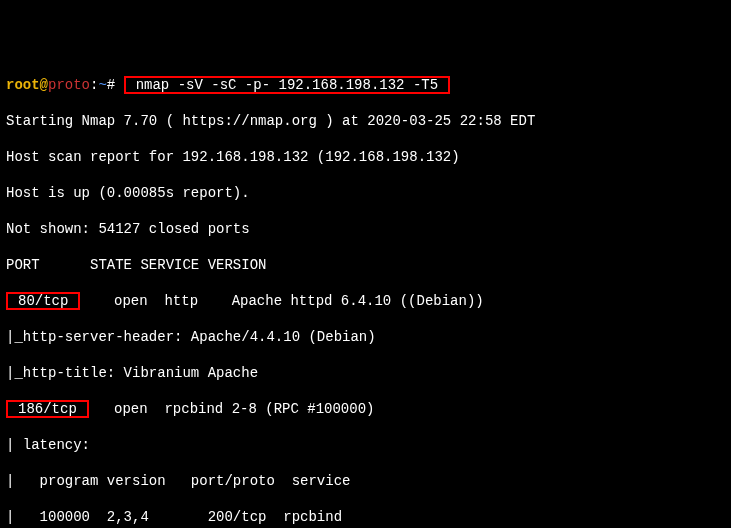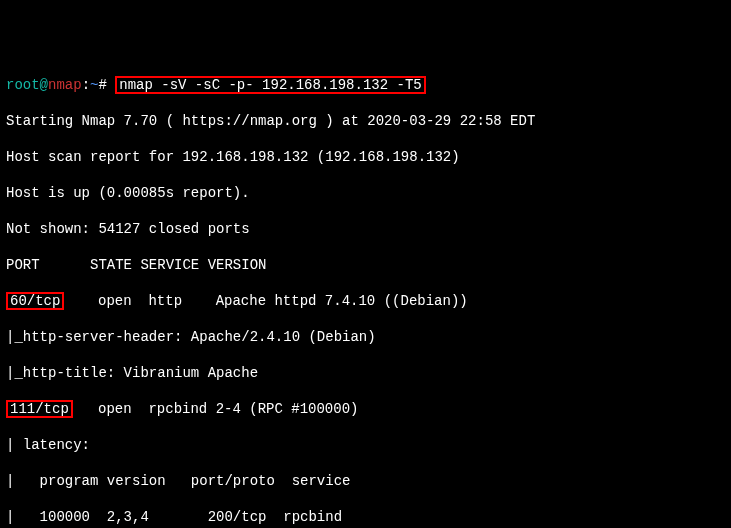--- a/index.html
+++ b/index.html
@@ -13,60 +13,61 @@
       font-size: 14px;
       color: #ffffff;
       width: 731px;
       height: 528px;
       padding: 4px 6px;
       line-height: 18px;
       white-space: pre;
       overflow: hidden;
     }
     .prompt-user {
-      color: #14b8a6;
+      color: #eab308;
+      font-weight: bold;
     }
     .prompt-host {
       color: #cc3333;
     }
     .prompt-colon {
       color: #ffffff;
     }
     .prompt-tilde {
       color: #5599ff;
     }
     .text {
       color: #ffffff;
     }
     .highlight-red {
       border: 2px solid #ff0000;
-      padding: 0 2px;
+      padding: 0 10px;
       display: inline-block;
       line-height: 14px;
     }
     .line {
       display: block;
       min-height: 18px;
     }
   </style>
 </head>
 <body>
 
 
 
-<span class="line"><span class="prompt-user">root</span><span class="prompt-user">@</span><span class="prompt-host">nmap</span><span class="prompt-colon">:</span><span class="prompt-tilde">~</span><span class="text">#</span> <span class="highlight-red"><span>nmap -sV -sC -p- 192.168.198.132 -T5</span></span></span>
-<span class="line">Starting Nmap 7.70 ( https://nmap.org ) at 2020-03-29 22:58 EDT</span>
+<span class="line"><span class="prompt-user">root</span><span class="prompt-user">@</span><span class="prompt-host">proto</span><span class="prompt-colon">:</span><span class="prompt-tilde">~</span><span class="text">#</span> <span class="highlight-red"><span>nmap -sV -sC -p- 192.168.198.132 -T5</span></span></span>
+<span class="line">Starting Nmap 7.70 ( https://nmap.org ) at 2020-03-25 22:58 EDT</span>
 <span class="line">Host scan report for 192.168.198.132 (192.168.198.132)</span>
 <span class="line">Host is up (0.00085s report).</span>
 <span class="line">Not shown: 54127 closed ports</span>
 <span class="line">PORT      STATE SERVICE VERSION</span>
-<span class="line"><span class="highlight-red">60/tcp</span><span>    open  http    Apache httpd 7.4.10 ((Debian))</span></span>
-<span class="line">|_http-server-header: Apache/2.4.10 (Debian)</span>
+<span class="line"><span class="highlight-red">80/tcp</span><span>    open  http    Apache httpd 6.4.10 ((Debian))</span></span>
+<span class="line">|_http-server-header: Apache/4.4.10 (Debian)</span>
 <span class="line">|_http-title: Vibranium Apache</span>
-<span class="line"><span class="highlight-red">111/tcp</span><span>   open  rpcbind 2-4 (RPC #100000)</span></span>
+<span class="line"><span class="highlight-red">186/tcp</span><span>   open  rpcbind 2-8 (RPC #100000)</span></span>
 <span class="line">| latency:</span>
 <span class="line">|   program version   port/proto  service</span>
 <span class="line">|   100000  2,3,4       200/tcp  rpcbind</span>
 
 
 
 
 
 
 

